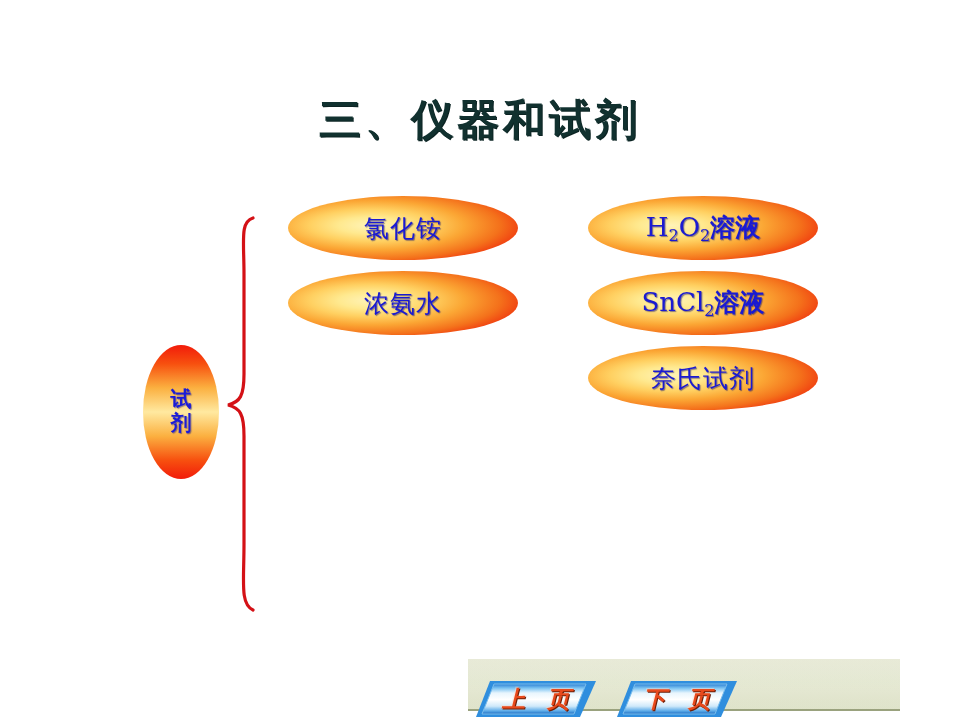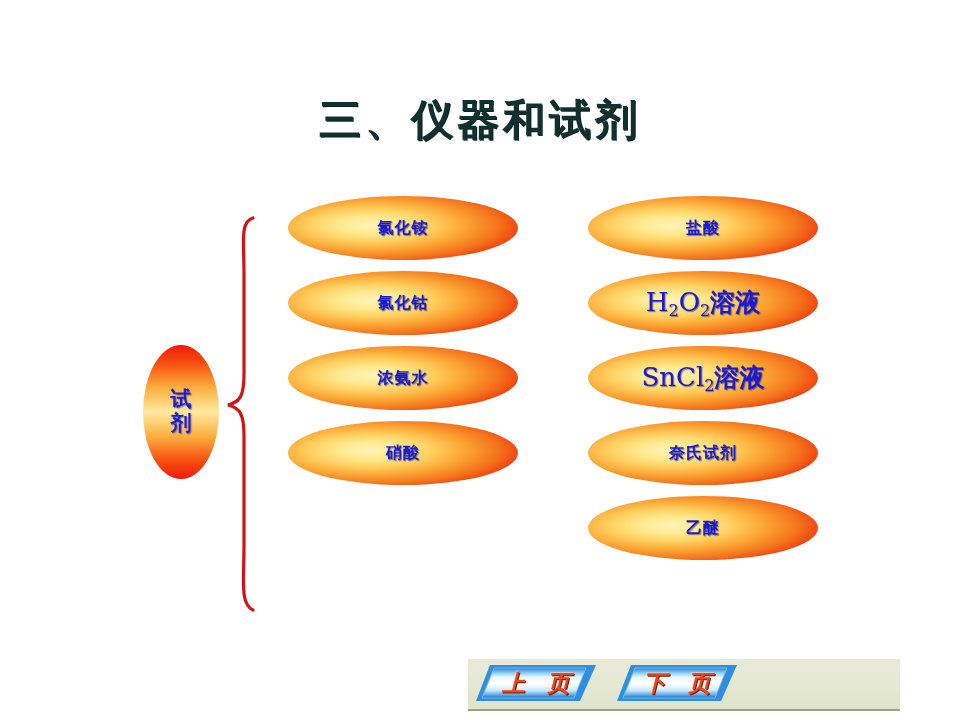--- a/index.html
+++ b/index.html
@@ -101,22 +101,22 @@
         #f4711b 72%,
         #ef2b0c 90%,
         #ec1405 100%);
     display: flex;
     align-items: center;
     justify-content: center;
     box-sizing: border-box;
   }
   .pill-text {
     font-family: "DejaVu Sans", "Liberation Sans", sans-serif;
-    font-size: 16px;
-    font-weight: bold;
+    font-size: 25px;
+    font-weight: normal;
     color: #1a1ad2;
     text-shadow: 1px 1px 1px rgba(15,15,110,0.5);
     white-space: nowrap;
     letter-spacing: 1px;
   }
   
   .pill-text.formula {
     font-family: "DejaVu Serif", "Liberation Serif", serif;
     font-weight: normal;
     font-size: 26px;
@@ -140,21 +140,21 @@
     width: 432px;
     height: 50px;
     background:
       repeating-linear-gradient(0deg, rgba(255,255,255,0.35) 0px, rgba(255,255,255,0.0) 1px, rgba(255,255,255,0.35) 2px),
       repeating-linear-gradient(90deg, rgba(185,190,155,0.25) 0px, rgba(255,255,255,0.0) 1px, rgba(185,190,155,0.25) 2px),
       linear-gradient(to bottom, #e9ecd7 0%, #e4e8cf 55%, #dde2c4 100%);
     border-bottom: 2px solid #9aa27e;
   }
   .navbtn {
     position: absolute;
-    top: 4px;
+    top: 20px;
     width: 124px;
     height: 40px;
   }
   #navbtn-0 { left: 6px; }
   #navbtn-1 { left: 147px; text-align: center; }
   #navbtn-2 { left: 288px; }
   .navbtn .navlabel {
     position: absolute;
     left: 0;
     top: 0;
@@ -195,57 +195,45 @@
              L 22 330
              C 22 368, 18 390, 31 396" fill="none" stroke="#d41116" stroke-width="3.2" stroke-linecap="round"></path>
   </svg>
 
   <div class="column" id="col-left">
 
     <div class="pill">
       <span class="pill-text">氯化铵</span>
     </div>
 
-    <div class="pill">
-      <span class="pill-text">氯化钴</span>
-    </div>
 
 
     <div class="pill">
       <span class="pill-text">浓氨水</span>
     </div>
 
-    <div class="pill">
-      <span class="pill-text">硝酸</span>
-    </div>
 
 
   </div>
 
   <div class="column" id="col-right">
 
-    <div class="pill">
-      <span class="pill-text">盐酸</span>
-    </div>
 
     <div class="pill">
       <span class="pill-text formula"><span>H</span><sub>2</sub><span>O</span><sub>2</sub><span class="cn">溶液</span></span>
     </div>
 
     <div class="pill">
       <span class="pill-text formula"><span>SnCl</span><sub>2</sub><span class="cn">溶液</span></span>
     </div>
 
     <div class="pill">
       <span class="pill-text">奈氏试剂</span>
     </div>
 
-    <div class="pill">
-      <span class="pill-text">乙醚</span>
-    </div>
 
 
   </div>
 
   <div id="navbar">
 
     <div class="navbtn" id="navbtn-0">
       <svg width="124" height="40" viewBox="0 0 124 40">
         <defs>
           <linearGradient id="btnGrad0" x1="0" y1="0" x2="0" y2="1">

